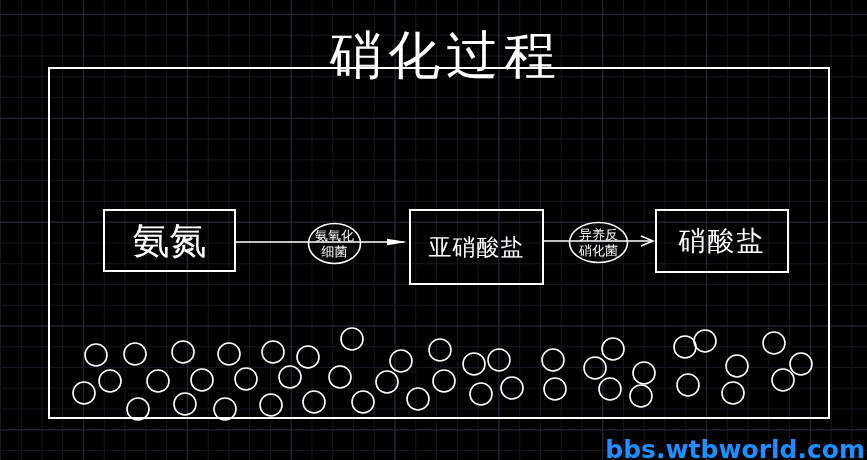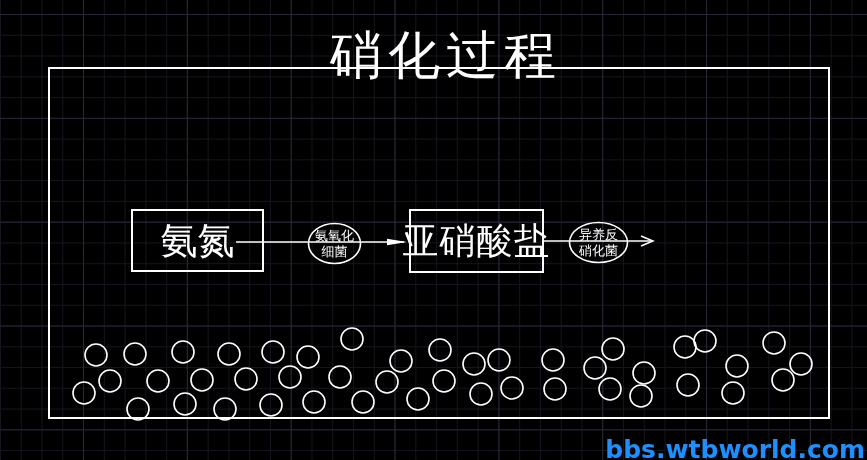--- a/index.html
+++ b/index.html
@@ -48,22 +48,22 @@
   .flow-box {
     position: absolute;
     border: 2px solid #ffffff;
     display: flex;
     align-items: center;
     justify-content: center;
     z-index: 2;
     white-space: nowrap;
     background: transparent;
   }
-  .box-ammonia { left: 103px; top: 209px; width: 133px; height: 63px; font-size: 37px; margin-left: 28px; }
-  .box-nitrite { left: 409px; top: 209px; width: 135px; height: 64px; font-size: 36px; letter-spacing: 1px; }
+  .box-ammonia { left: 103px; top: 209px; width: 133px; height: 63px; font-size: 37px; }
+  .box-nitrite { left: 409px; top: 209px; width: 135px; height: 76px; font-size: 23px; letter-spacing: 1px; }
   .box-nitrate { left: 655px; top: 209px; width: 134px; height: 64px; font-size: 27px; letter-spacing: 2px; }
   .watermark {
     position: absolute;
     right: 2px; bottom: -4px;
     font-family: "DejaVu Sans", sans-serif;
     font-weight: bold;
     font-size: 25px;
     color: #1d8fff;
     z-index: 3;
     white-space: nowrap;
@@ -137,15 +137,16 @@
         <circle cx="774" cy="343" r="11" fill="none" stroke="#ffffff" stroke-width="1.6"></circle>
         <circle cx="783" cy="380" r="11" fill="none" stroke="#ffffff" stroke-width="1.6"></circle>
         <circle cx="801" cy="364" r="11" fill="none" stroke="#ffffff" stroke-width="1.6"></circle>
       </g>
   </svg>
 
   <div class="title">硝化过程</div>
 
   <div class="flow-box box-ammonia">氨氮</div>
   <div class="flow-box box-nitrite">亚硝酸盐</div>
+  <div class="flow-box box-nitrate">硝酸盐</div>
 
   <div class="watermark">bbs.wtbworld.com</div>
 </div>
 
 </body></html>

